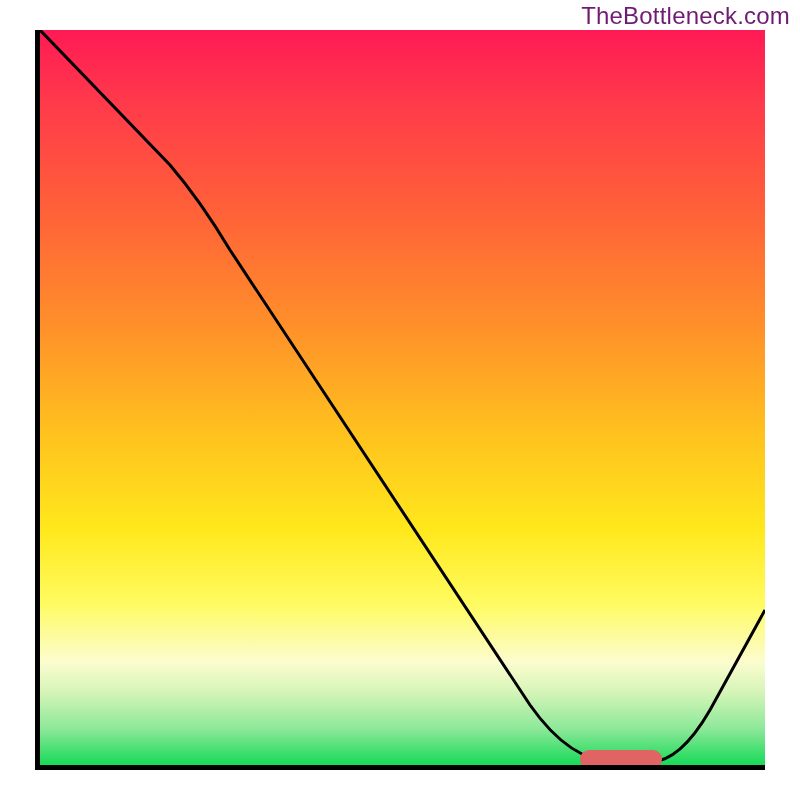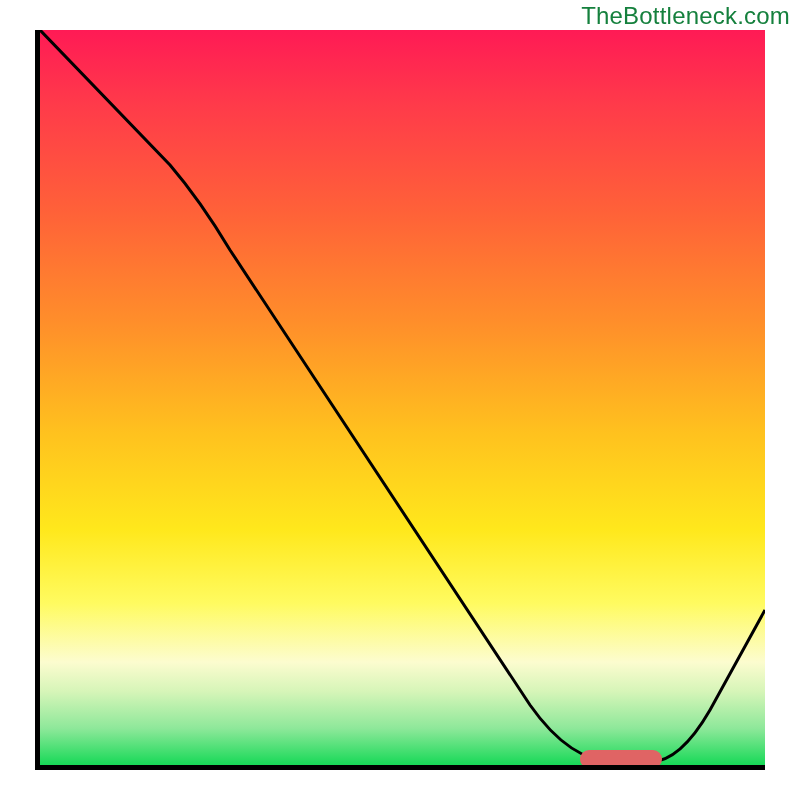--- a/index.html
+++ b/index.html
@@ -14,21 +14,21 @@
     position: relative;
     width: 800px;
     height: 800px;
   }
   .watermark {
     position: absolute;
     top: 2px;
     right: 10px;
     font-size: 24px;
     font-weight: 500;
-    color: #15803d;
+    color: #701a75;
     letter-spacing: 0.2px;
   }
   .plot-area {
     position: absolute;
     left: 35px;
     top: 30px;
     width: 730px;
     height: 740px;
     border-left: 5px solid #000;
     border-bottom: 5px solid #000;

